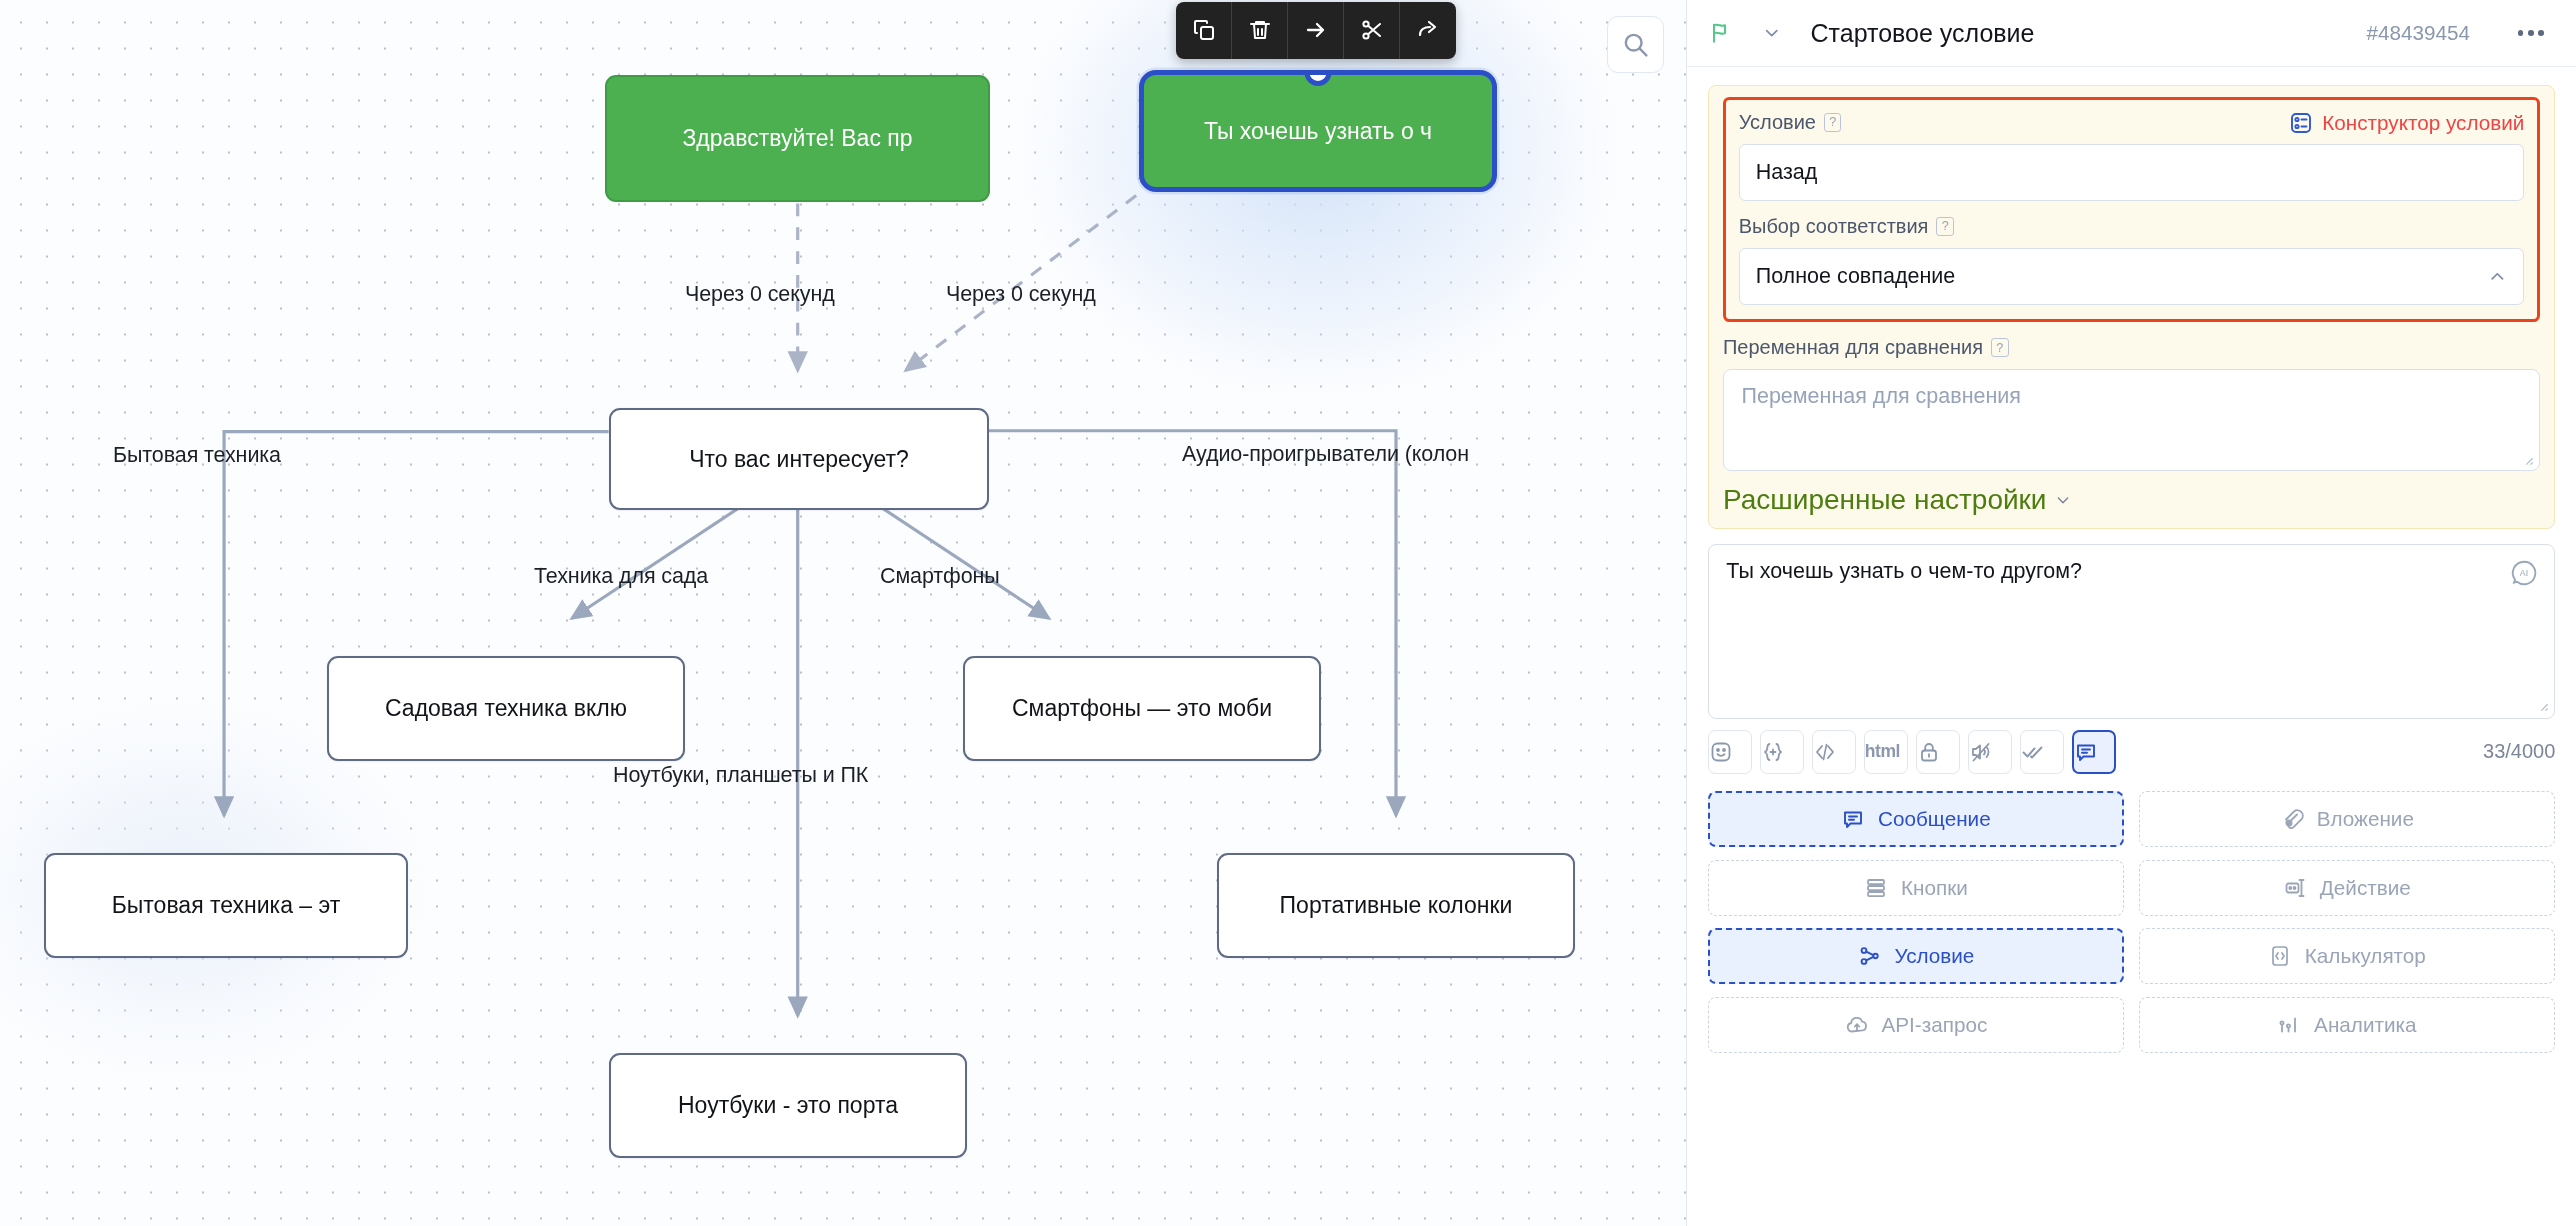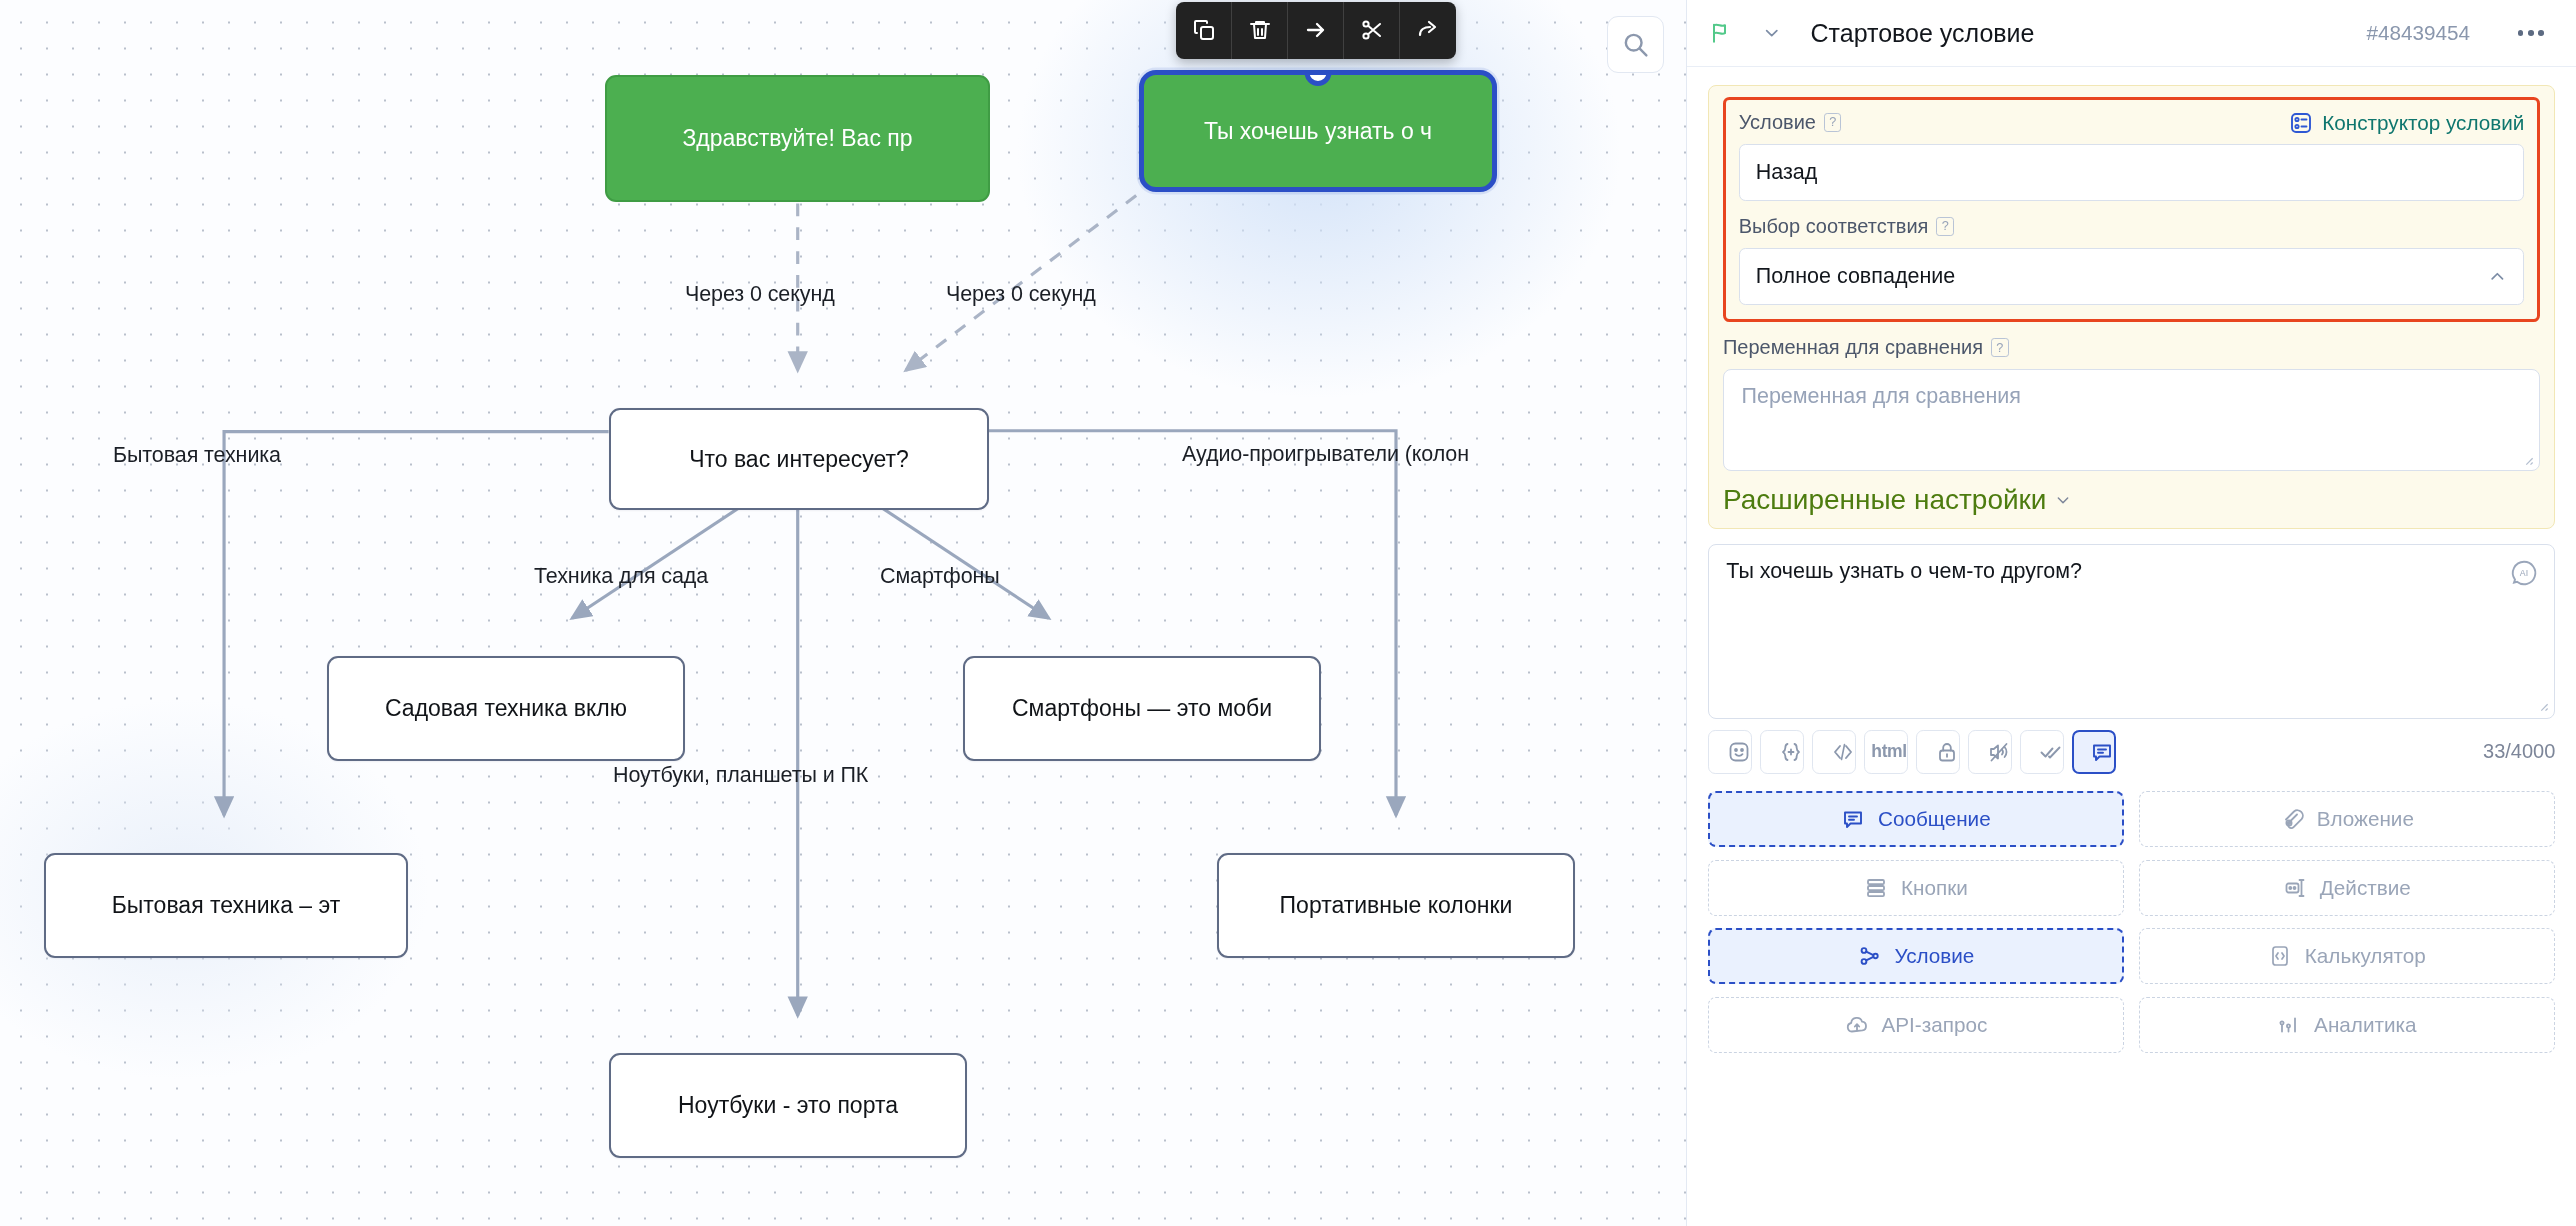--- a/index.html
+++ b/index.html
@@ -150,21 +150,21 @@
   }
   .row-between { display: flex; align-items: center; justify-content: space-between; }
   .lbl { font-size: 20px; color: #4c576b; display: flex; align-items: center; gap: 8px; }
   .qmark {
     display: inline-flex; align-items: center; justify-content: center;
     width: 17.5px; height: 19px; border: 1.2px solid #b9c4d6; border-radius: 3.2px;
     font-size: 12.7px; color: #97a3b8; line-height: 1;
   }
   .link-blue {
     display: flex; align-items: center; gap: 9.5px;
-    color: #0f766e; font-size: 20.7px; cursor: pointer;
+    color: #ef4444; font-size: 20.7px; cursor: pointer;
   }
   .field {
     margin-top: 9.5px;
     background: #ffffff;
     border: 1.2px solid #d9e0ec;
     border-radius: 6.4px;
     height: 57px;
     display: flex; align-items: center;
     padding: 0 16px;
     font-size: 21.5px;
@@ -203,21 +203,21 @@
 
   .editor-tools {
     margin-top: 11px;
     display: flex; align-items: center; gap: 8px;
   }
   .tool {
     width: 44px; height: 44px;
     border: 1.2px solid #e0e6f0;
     border-radius: 7.2px;
     background: #ffffff;
-    display: flex; align-items: center; justify-content: flex-end;
+    display: flex; align-items: center; justify-content: flex-start;
     cursor: pointer;
     color: #8c98ad;
   }
   .tool.active { border: 2px solid #2b4fc6; background: #eaf0fe; color: #2b4fc6; }
   .tool .html-txt { font-size: 17.5px; color: #8c98ad; font-weight: 600; letter-spacing: -0.4px; }
   .counter { margin-left: auto; font-size: 20px; color: #7d8699; }
 
   .type-grid {
     margin-top: 17.5px;
     display: grid;

